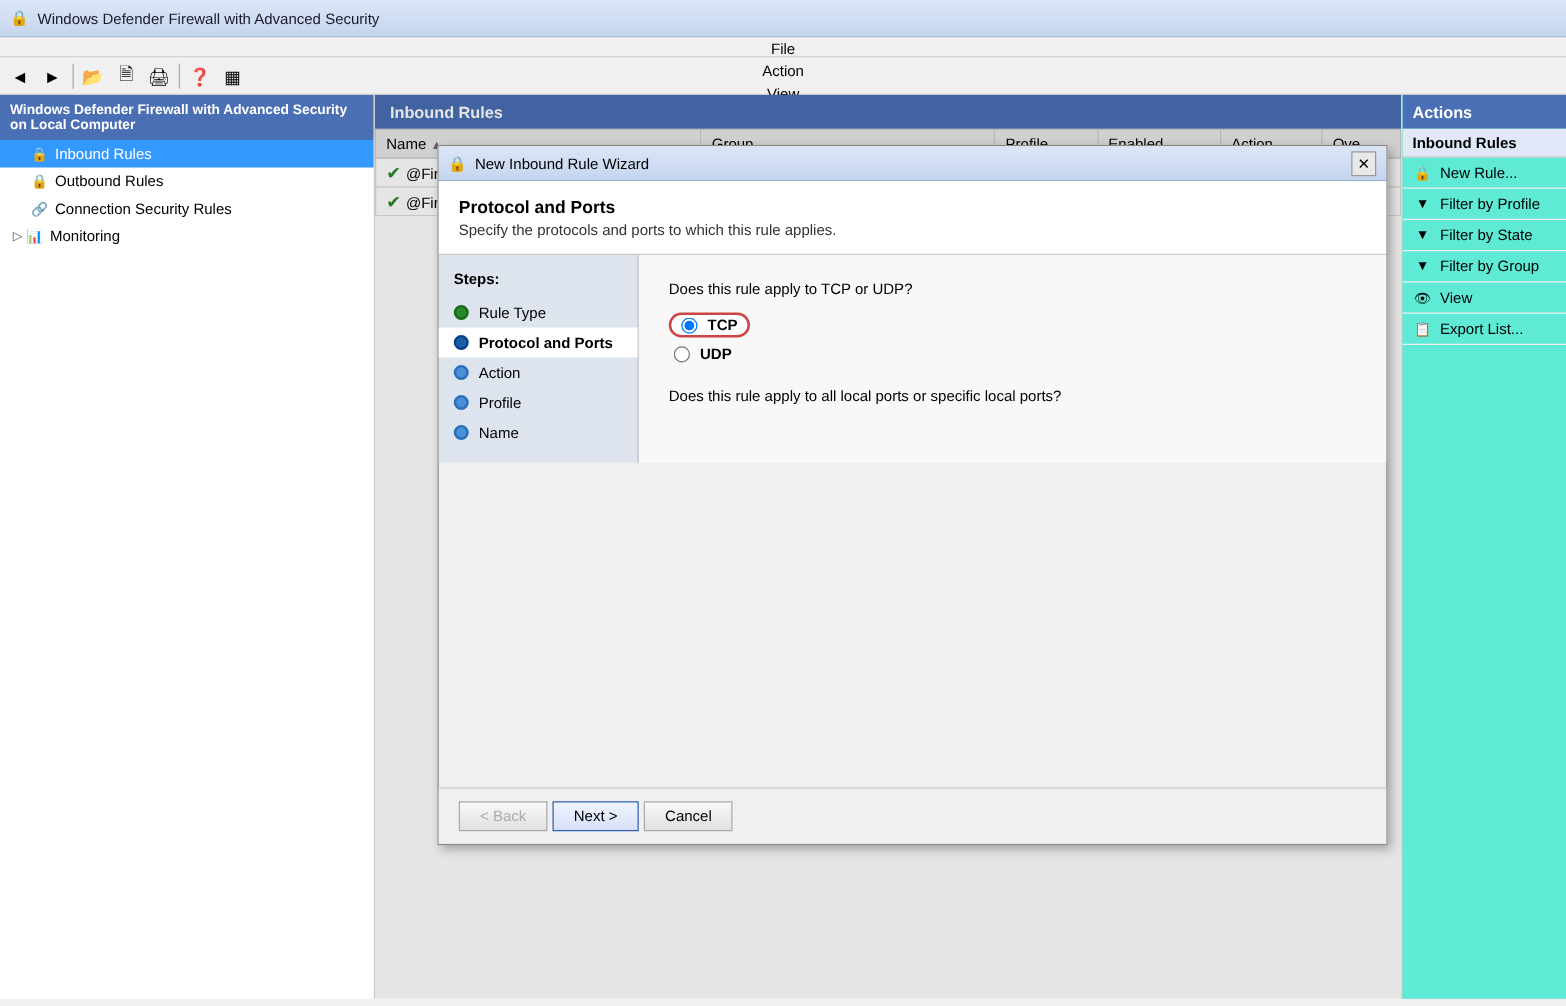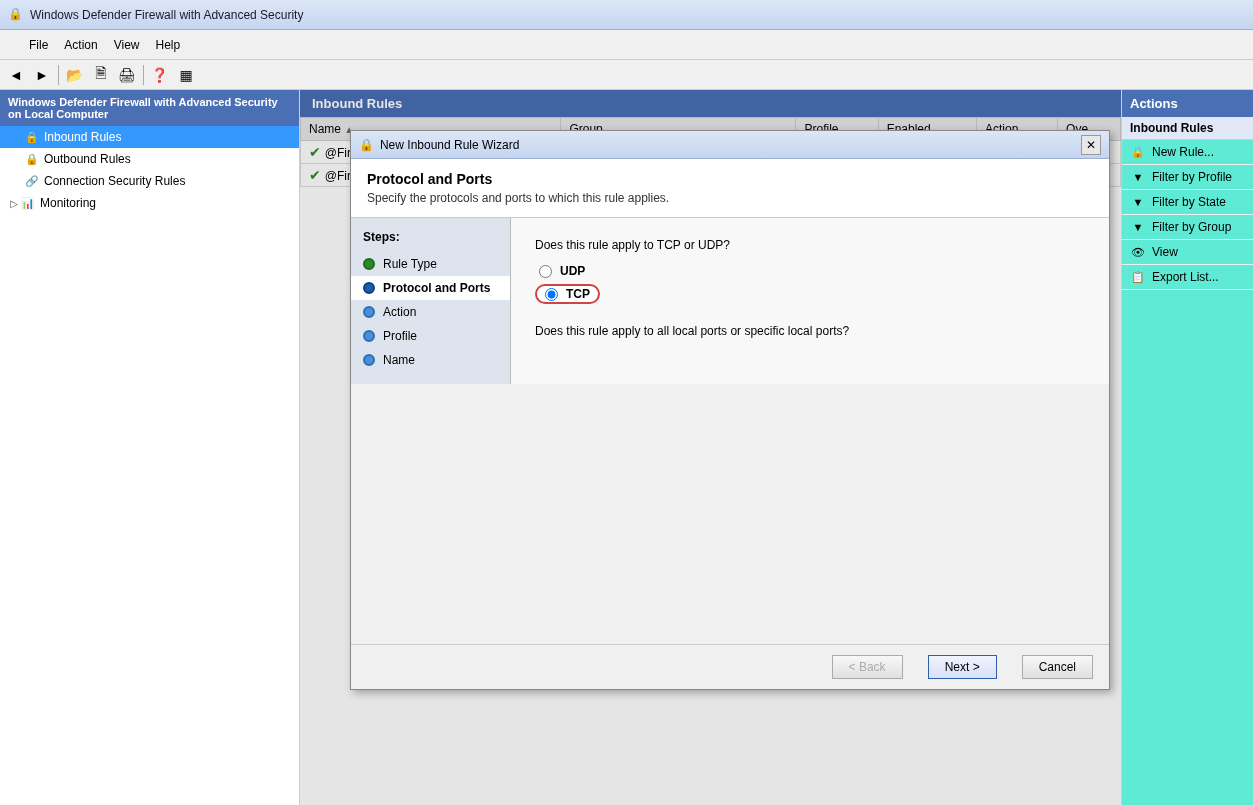--- a/index.html
+++ b/index.html
@@ -13,25 +13,26 @@
       align-items: center;
       padding: 0 8px;
       border-bottom: 1px solid #9ab0d0;
     }
     .title-bar-icon { width: 16px; height: 16px; margin-right: 6px; }
     .title-bar-text { font-size: 12px; color: #1a1a2e; font-weight: normal; }
 
     
     .menu-bar {
       background: #f0f0f0;
-      height: 30px;
-      display: flex;
-      align-items: center;
-      padding: 0 21px;
+      height: 16px;
+      display: flex;
+      align-items: center;
+      padding: 0 4px;
       border-bottom: 1px solid #ccc;
+      flex-direction: column;
     }
     .menu-item {
       padding: 2px 8px;
       cursor: pointer;
       font-size: 12px;
     }
 
     
     .toolbar {
       background: #f0f0f0;
@@ -300,22 +301,21 @@
       background: white;
     }
     .port-example { font-size: 11px; color: #666; margin-top: 2px; }
 
     
     .dialog-footer {
       background: #f0f0f0;
       border-top: 1px solid #ccc;
       padding: 10px 16px;
       display: flex;
-      justify-content: flex-end;
-      gap: 25px;
+      gap: 4px;
       position: absolute;
       bottom: 0;
       left: 0;
       right: 0;
     }
     .footer-btn {
       padding: 4px 16px;
       border: 1px solid #aaa;
       background: linear-gradient(to bottom, #f8f8f8, #e0e0e0);
       cursor: pointer;
@@ -465,30 +465,30 @@
               <div class="step-dot"></div>
               <span>Name</span>
             </div>
           </div>
 
           <div class="dialog-content">
 
             <div class="protocol-question">Does this rule apply to TCP or UDP?</div>
 
             <div class="radio-group">
-              <div class="radio-option" style="margin-left: 4px;">
-                <input type="radio" name="protocol" id="udp" style="">
-                <label class="radio-label" for="udp">UDP</label>
-              </div>
               <div class="radio-option">
                 <span class="radio-tcp-box">
                   <input type="radio" name="protocol" id="tcp" checked="" style="">
                   <label class="radio-label" for="tcp">TCP</label>
                 </span>
               </div>
+              <div class="radio-option" style="margin-left: 4px;">
+                <input type="radio" name="protocol" id="udp" style="">
+                <label class="radio-label" for="udp">UDP</label>
+              </div>
             </div>
 
             <div class="ports-section">
               <div class="ports-question">Does this rule apply to all local ports or specific local ports?</div>
 
             </div>
 
           </div>
         </div>
 

